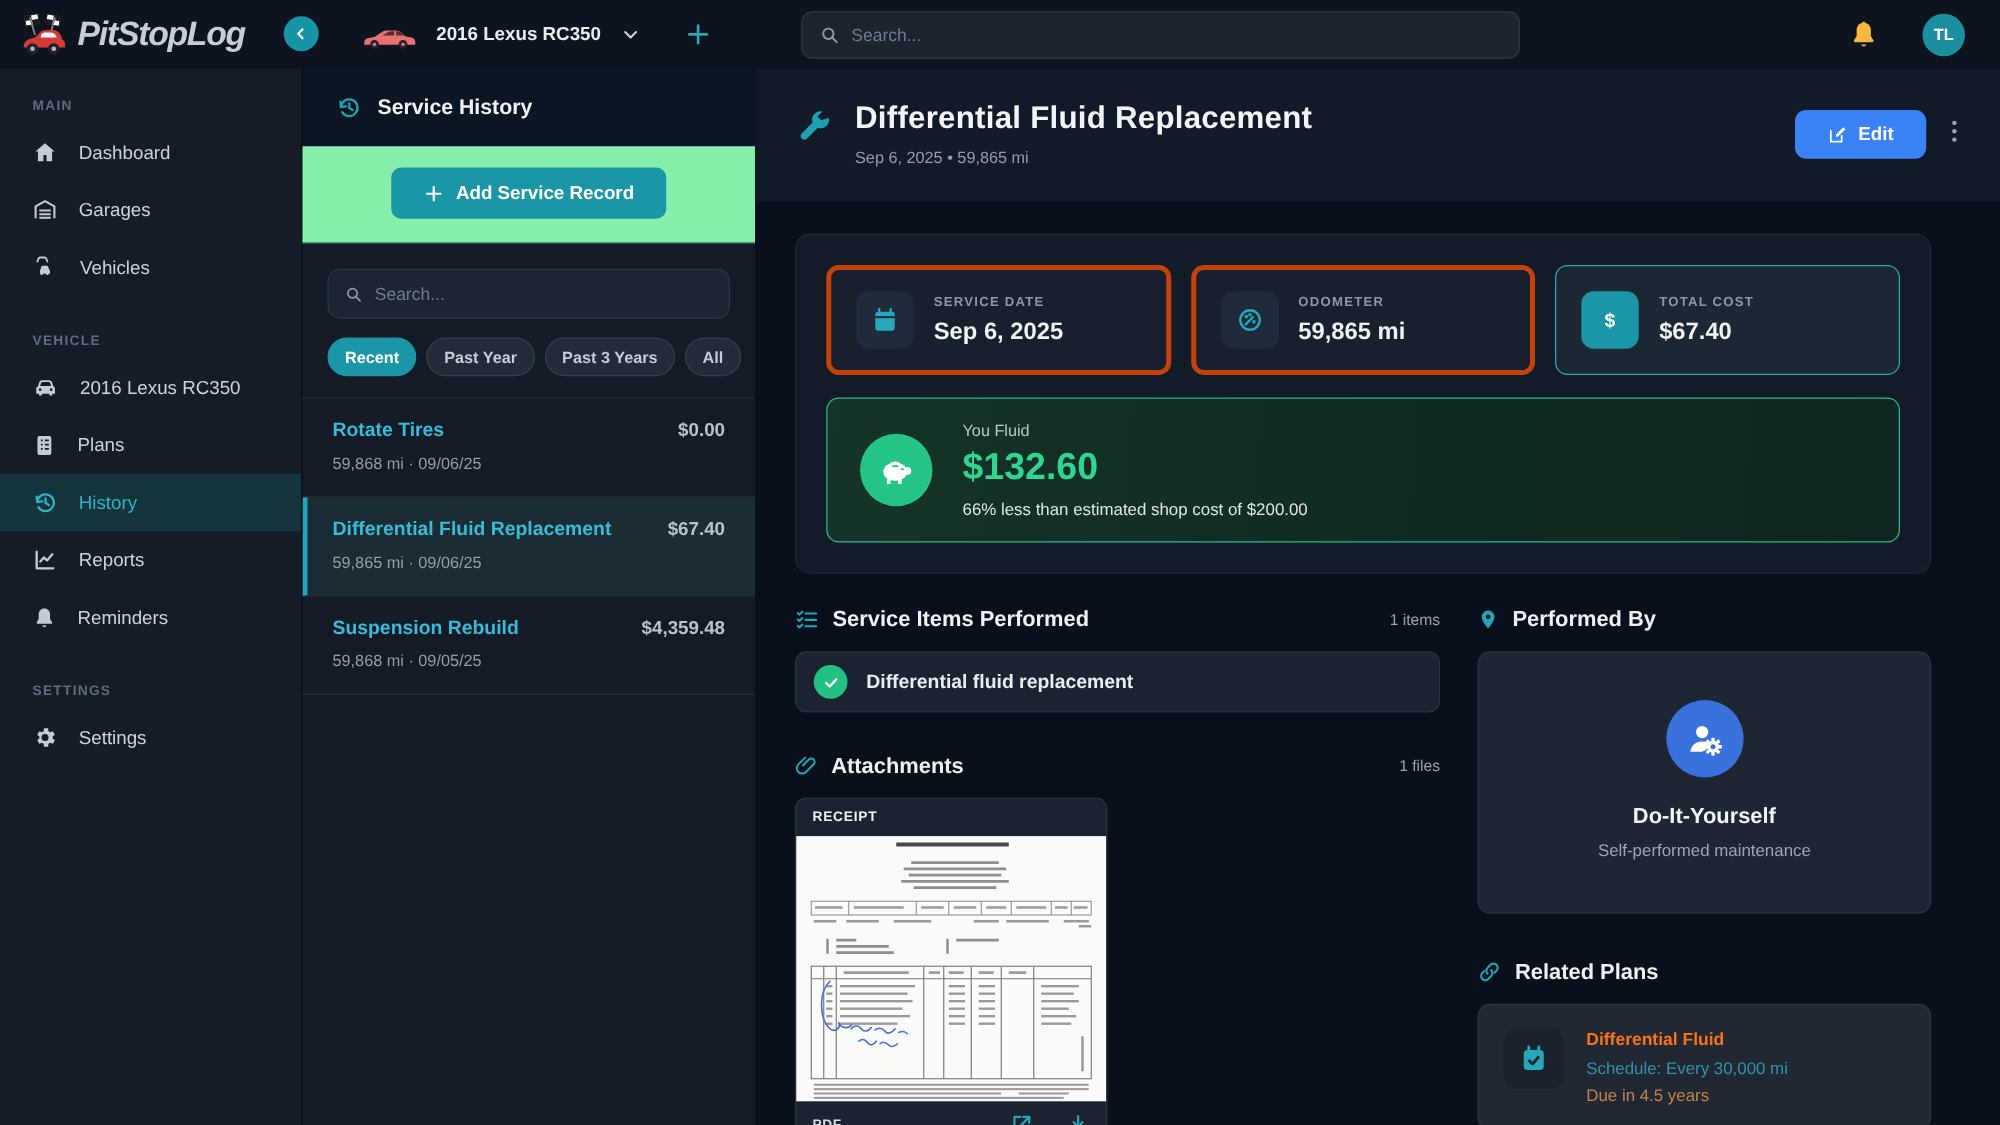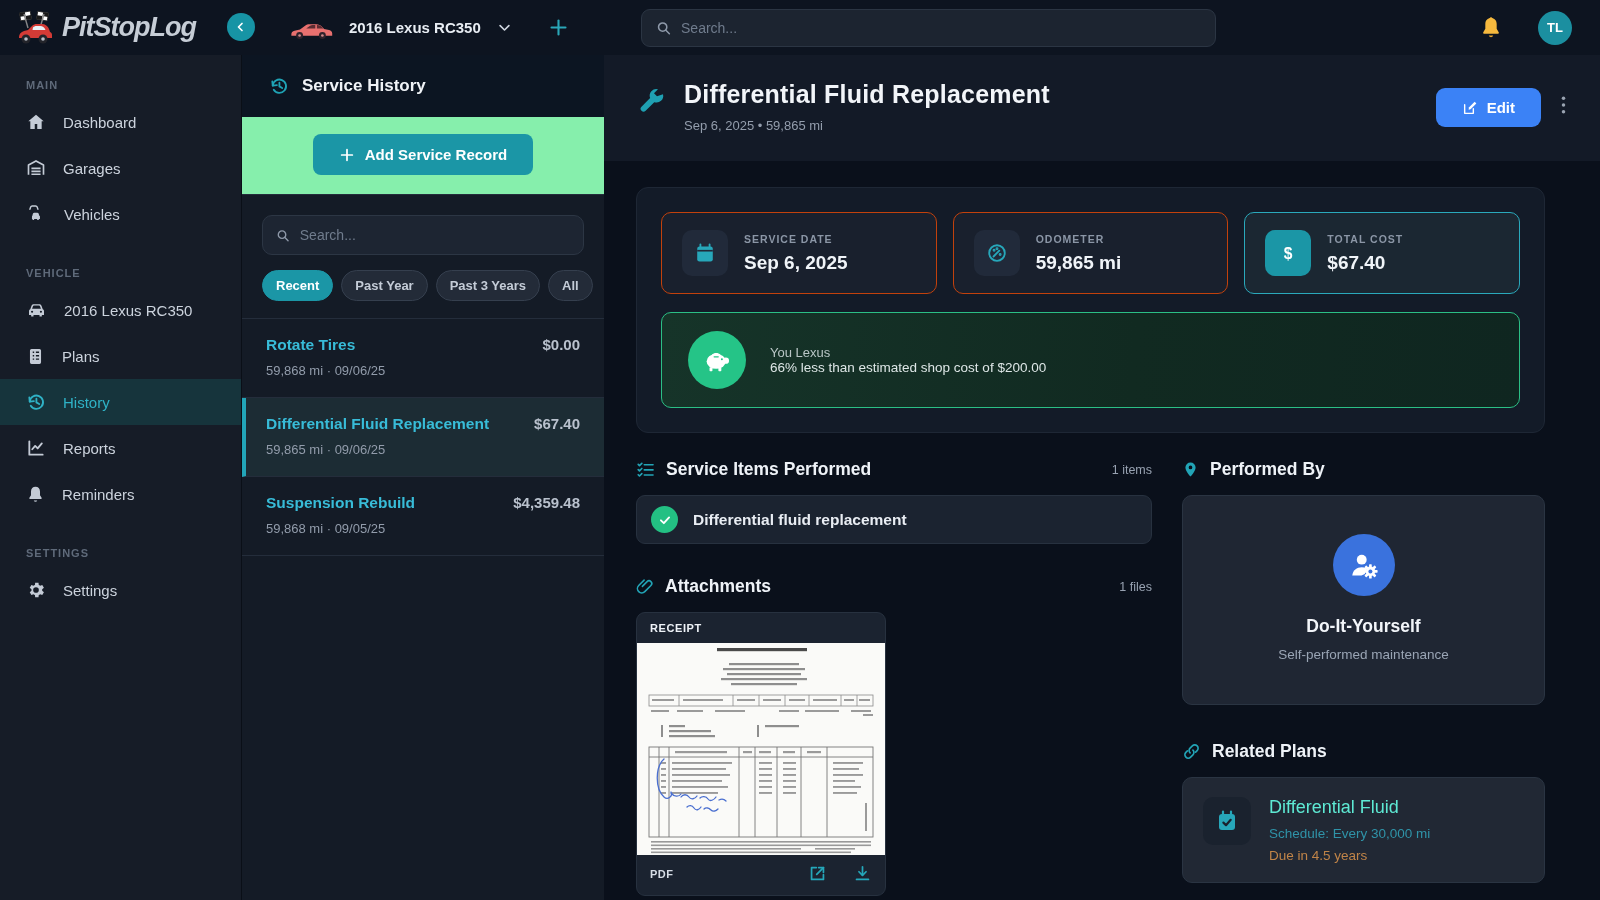--- a/index.html
+++ b/index.html
@@ -69,21 +69,21 @@
   .mh-sub { margin-top:9px; font-size:13px; color:#939dac; }
   .mh-actions { margin-left:auto; display:flex; align-items:flex-start; gap:16px; padding-top:8px; }
   .edit-btn { display:inline-flex; align-items:center; gap:9px; background:#3b82f6; color:#fff; border:none;
     font-size:15px; font-weight:700; padding:11px 26px; border-radius:9px; cursor:pointer; font-family:"Liberation Sans", sans-serif; }
   .kebab { color:#9aa4b2; padding:6px 4px; cursor:pointer; }
 
   .main-body { padding:26px 55px 0 32px; overflow:hidden; }
 
   .overview-card { background:#131b28; border:1px solid #1e2735; border-radius:12px; padding:24px; margin-bottom:26px; }
   .stats { display:grid; grid-template-columns:1fr 1fr 1fr; gap:16px; }
-  .stat { background:#19202d; border:1px solid #c2410c; border-radius:10px; padding:17px 20px;
+  .stat { background:#19202d; border:4px solid #c2410c; border-radius:10px; padding:17px 20px;
     display:flex; align-items:center; gap:16px; }
   .stat .icon-box { width:46px; height:46px; border-radius:10px; background:#212a3a; color:#27a7ba;
     display:flex; align-items:center; justify-content:center; flex:0 0 46px; }
   .stat.cost { border:1.5px solid #2aa9bc; background:#1b2732; }
   .stat.cost .icon-box { background:#1b96a6; color:#fff; }
   .stat-label { font-size:10.5px; font-weight:700; letter-spacing:1px; color:#8b96a6; }
   .stat-value { margin-top:7px; font-size:19px; font-weight:700; color:#f0f4f8; }
 
   .savings { margin-top:18px; border:1.5px solid #2bbf85; border-radius:10px; padding:18px 26px;
     display:flex; align-items:center; gap:24px;
@@ -119,21 +119,21 @@
     padding:38px 20px 42px; margin-bottom:36px; }
   .performer-circle { width:62px; height:62px; border-radius:50%; background:#3a72dd; margin:0 auto;
     display:flex; align-items:center; justify-content:center; }
   .performer-name { margin-top:20px; font-size:17.5px; font-weight:700; color:#f2f5f9; }
   .performer-desc { margin-top:10px; font-size:13.5px; color:#9aa5b5; }
 
   .plan-card { background:#212834; border:1px solid #2a3442; border-radius:10px; padding:19px 20px;
     display:flex; gap:18px; }
   .plan-icon-box { width:48px; height:48px; border-radius:10px; background:#1a222e; color:#27a7ba;
     display:flex; align-items:center; justify-content:center; flex:0 0 48px; }
-  .plan-name { font-size:18px; font-weight:400; color:#5eead4; }
+  .plan-name { font-size:14px; font-weight:700; color:#f97316; }
   .plan-schedule { margin-top:8px; font-size:13.5px; color:#2f93a8; }
   .plan-due { margin-top:7px; font-size:13.5px; color:#c08448; }
 </style>
 </head>
 <body>
 
 <div class="topbar">
   <div class="logo-area">
     <span style="display:flex;">
       <svg width="40" height="40" viewBox="0 0 40 40">
@@ -424,21 +424,22 @@
                 <circle cx="19.6" cy="12.6" r="2.7"></circle>
                 <rect x="5.6" y="18.2" width="2.5" height="3.4" rx="0.6"></rect>
                 <rect x="13.2" y="18.2" width="2.5" height="3.4" rx="0.6"></rect>
                 <path d="M7.6 7.6c1.8-2 5.6-2 7.4 0l-1.4 1.5c-1.2-1.2-3.4-1.2-4.6 0z"></path>
               </g>
               <rect x="9" y="8.7" width="4.6" height="1.2" rx="0.6" fill="#25c487"></rect>
               <circle cx="16.2" cy="11.4" r="0.85" fill="#25c487"></circle>
             </svg>
           </div>
           <div>
-            <div class="savings-label">You Lexus</div>
+            <div class="savings-label">You Fluid</div>
+            <div class="savings-amount">$132.60</div>
             <div class="savings-note">66% less than estimated shop cost of $200.00</div>
           </div>
         </div>
       </div>
 
       <div class="sections">
 
         <div>
           <div class="sec-header">
             <svg width="19" height="19" viewBox="0 0 24 24" fill="none" stroke="currentColor" stroke-width="2.1" stroke-linecap="round" stroke-linejoin="round">

